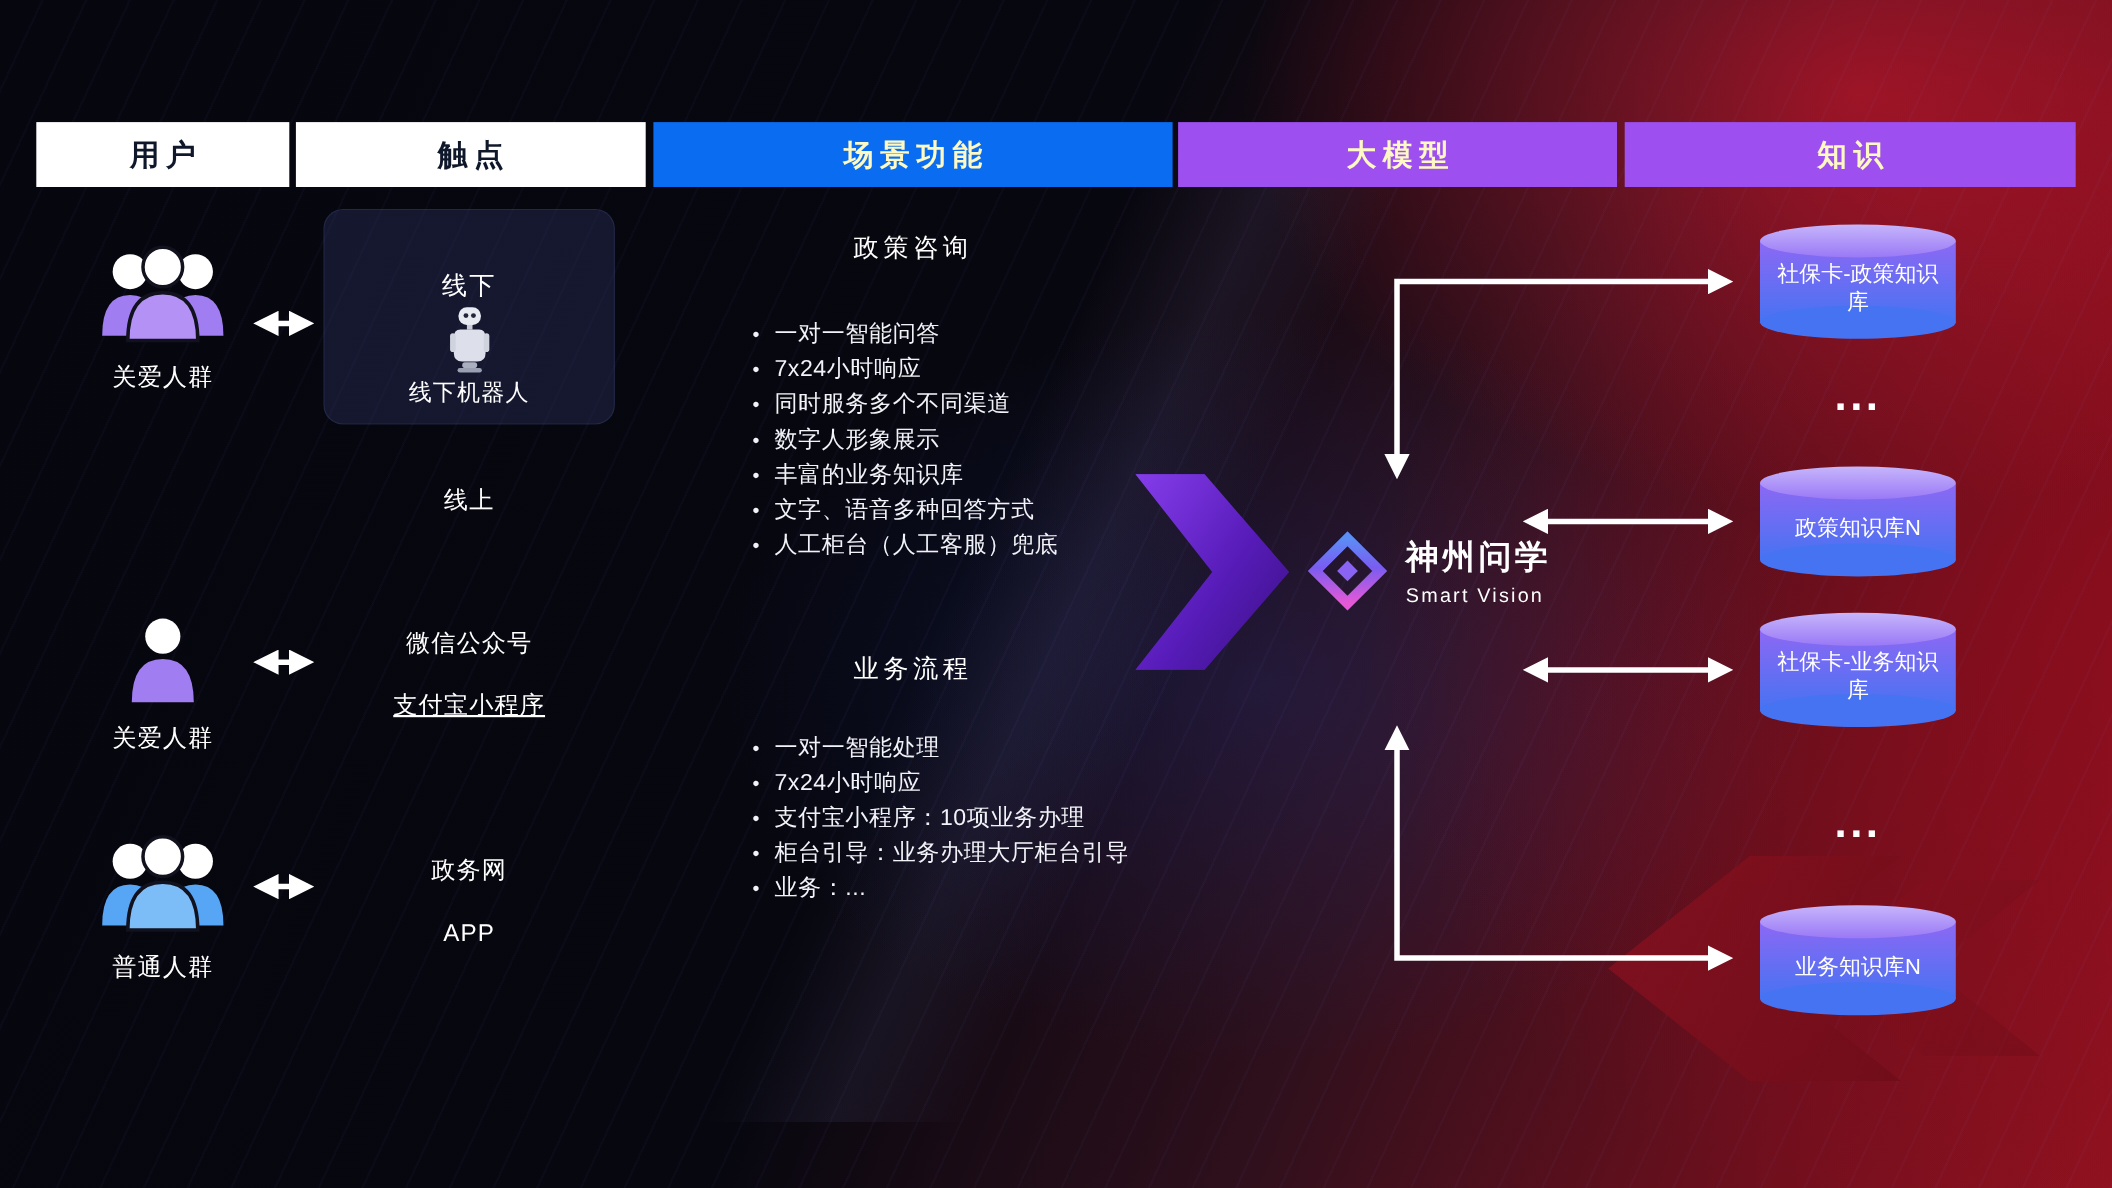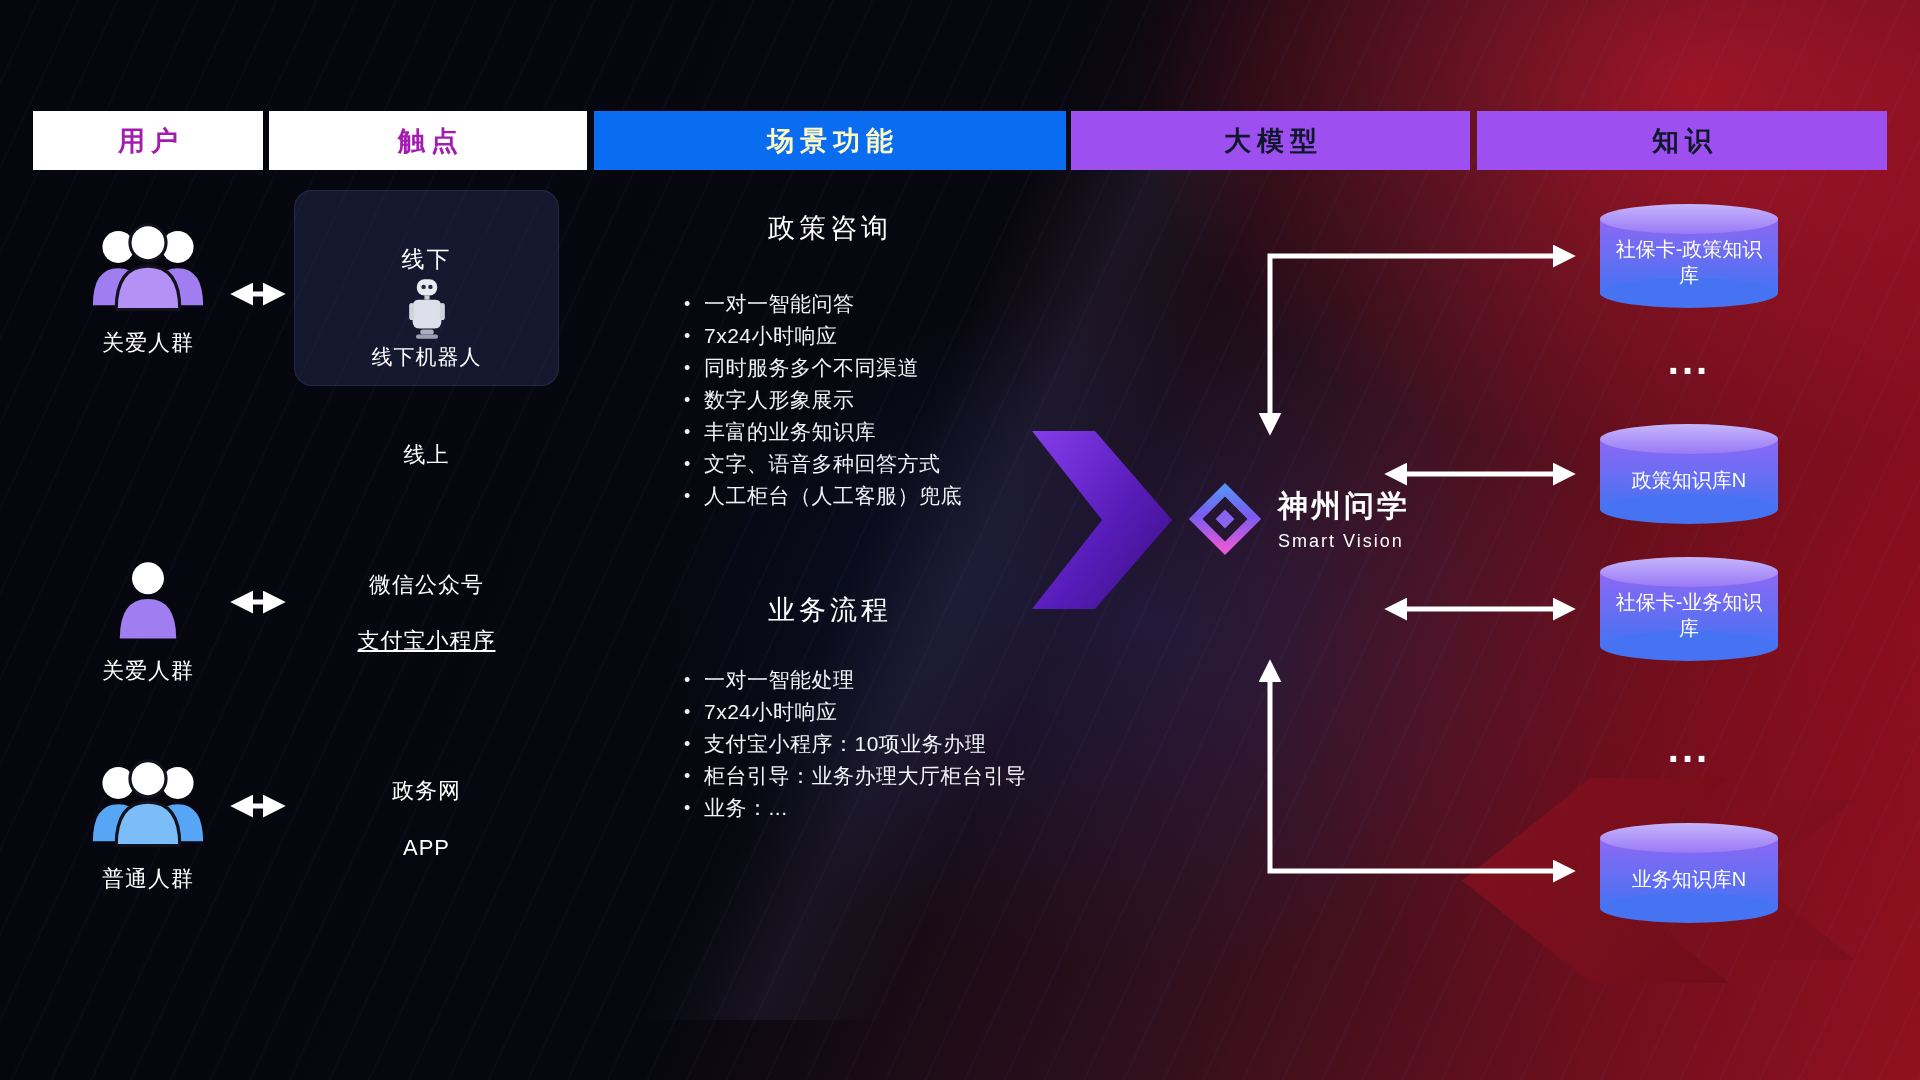--- a/index.html
+++ b/index.html
@@ -24,39 +24,39 @@
   .red-chevron{
     position:absolute; opacity:.75;
     clip-path:polygon(30% 0,62% 0,32% 50%,62% 100%,30% 100%,0 50%);
     background:linear-gradient(120deg,#8f1120,#5e0a14);
   }
   
   .hdr{
     position:absolute; top:111px; height:59px; display:flex; align-items:center; justify-content:center;
     font-size:27px; font-weight:bold; letter-spacing:6px; text-indent:6px;
   }
-  .hdr.white{ background:#ffffff; color:#a21caf; }
+  .hdr.white{ background:#ffffff; color:#0f172a; }
   .hdr.blue{ background:#0a6cf0; color:#fef9c3; }
-  .hdr.purple{ background:#9d4ff0; color:#0f172a; }
+  .hdr.purple{ background:#9d4ff0; color:#fef9c3; }
   
   .user-block{ position:absolute; text-align:center; }
   .user-block svg{ display:block; margin:0 auto; }
   .ulabel{ margin-top:10px; font-size:22px; color:#fff; letter-spacing:1px; }
   
   .tp-panel{
     position:absolute; left:294px; top:190px; width:265px; height:196px;
     background:rgba(44,50,96,.40); border:1px solid rgba(130,140,230,.14); border-radius:18px;
     display:flex; flex-direction:column; align-items:center; justify-content:flex-end;
     padding:16px 0 14px;
   }
   .tp-title{ font-size:23px; letter-spacing:2px; }
   .tp-sub{ font-size:21px; letter-spacing:1px; }
   .tp-item{ position:absolute; left:294px; width:265px; text-align:center; font-size:22px; letter-spacing:1px; }
   
-  .sc-title{ position:absolute; left:595px; width:470px; text-align:center; font-size:27px; letter-spacing:4px; font-weight:500; }
+  .sc-title{ position:absolute; left:595px; width:470px; text-align:center; font-size:23px; letter-spacing:4px; font-weight:500; }
   .bullets{ position:absolute; left:682px; width:430px; list-style:none; }
   .bullets li{ position:relative; padding-left:22px; font-size:21px; line-height:32px; color:#f2f3f8; letter-spacing:.5px; }
   .bullets li::before{ content:"•"; position:absolute; left:2px; top:0; font-size:18px; }
   
   .flow-arrow{
     position:absolute; left:1032px; top:431px; width:140px; height:178px;
     background:linear-gradient(125deg,#8b3ff5 0%,#5a1cc0 55%,#3a0f84 100%);
     clip-path:polygon(0 0,45% 0,100% 50%,45% 100%,0 100%,50% 50%);
     opacity:.95;
   }

